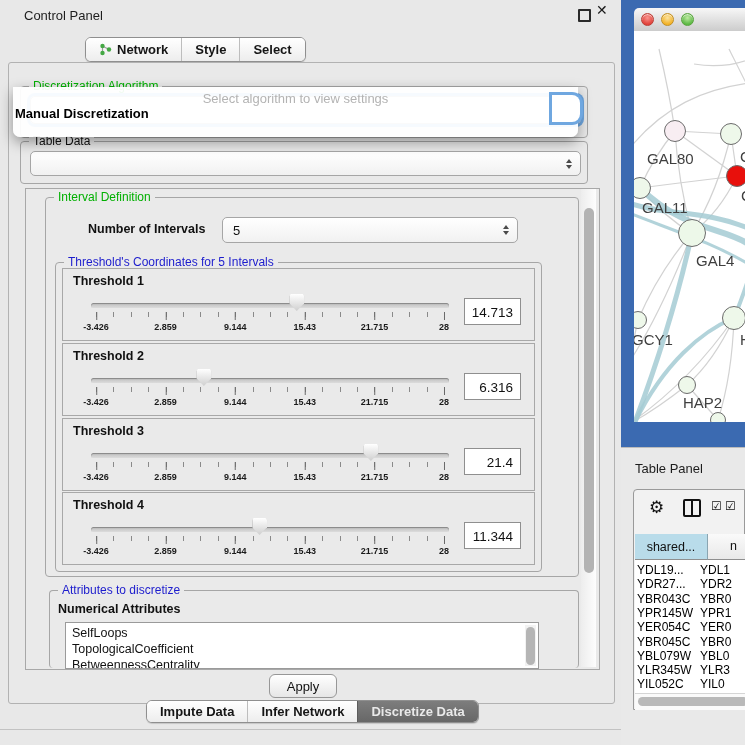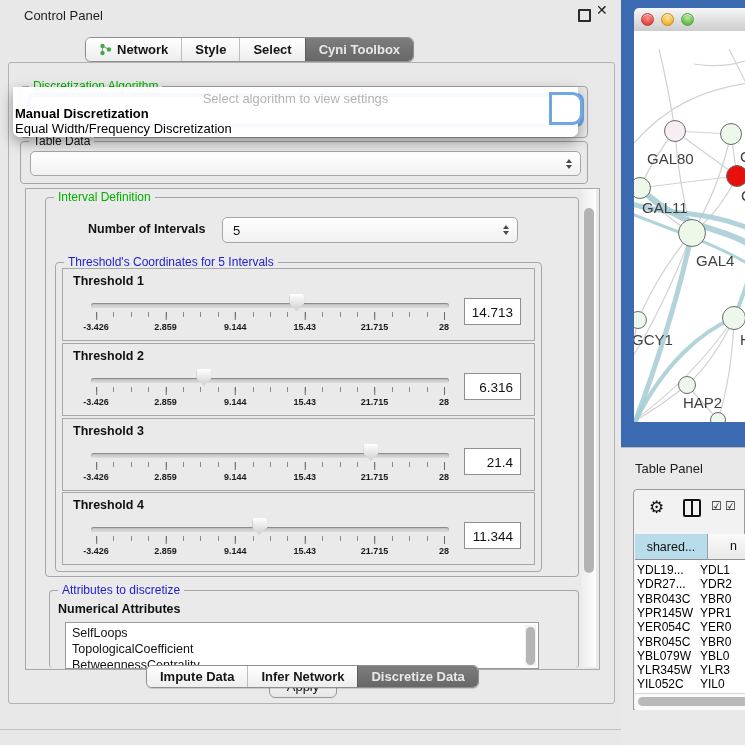--- a/index.html
+++ b/index.html
@@ -126,36 +126,32 @@
           <circle cx="10" cy="6.5" r="2.2" fill="#45a845"></circle>
         </svg>
         <span>Network</span>
       </div>
       <div class="tab">
         <span>Style</span>
       </div>
       <div class="tab">
         <span>Select</span>
       </div>
-      <div class="tab dark">
-        <span>Cyni Toolbox</span>
-      </div>
     </div>
 
     <div id="content-panel"></div>
 
     <div class="groupbox" style="left:20px;top:86px;width:566px;height:50px;">
       <span class="grouptitle green">Discretization Algorithm</span>
     </div>
     <div class="combo" style="left:30px;top:96px;width:549px;height:26px;box-shadow:0 0 0 3px #6fa7e0;"></div>
 
     <div id="algo-popup">
       <div class="popup-placeholder">Select algorithm to view settings</div>
       <div class="popup-opt1">Manual Discretization</div>
-      <div class="popup-opt2">Equal Width/Frequency Discretization</div>
     </div>
     <div id="focus-fragment"></div>
 
     <div class="groupbox" style="left:20px;top:141px;width:566px;height:41px;">
       <span class="grouptitle" style="color:#111;">Table Data</span>
     </div>
     <div class="combo" style="left:30px;top:151px;width:549px;height:23px;">
       <span class="stepper">
           <i class="up"></i>
           <i class="dn"></i>
@@ -260,21 +256,21 @@
           <div class="attr-item" style="top: 3px;">SelfLoops</div>
           <div class="attr-item" style="top: 19px;">TopologicalCoefficient</div>
           <div class="attr-item" style="top: 35px;">BetweennessCentrality</div>
         </div>
       <div class="list-scroll"></div>
       <div class="list-thumb"></div>
     </div>
 
     <div class="pushbtn" style="left:269px;top:674px;width:66px;">Apply</div>
 
-    <div class="tabgroup" style="left:146px;top:665px;height:21px;border-radius:6px;">
+    <div class="tabgroup" style="left:146px;top:700px;height:21px;border-radius:6px;">
       <div class="tab" style="height:21px;">
         <span>Impute Data</span>
       </div>
       <div class="tab" style="height:21px;">
         <span>Infer Network</span>
       </div>
       <div class="tab dark" style="height:21px;">
         <span>Discretize Data</span>
       </div>
     </div>

